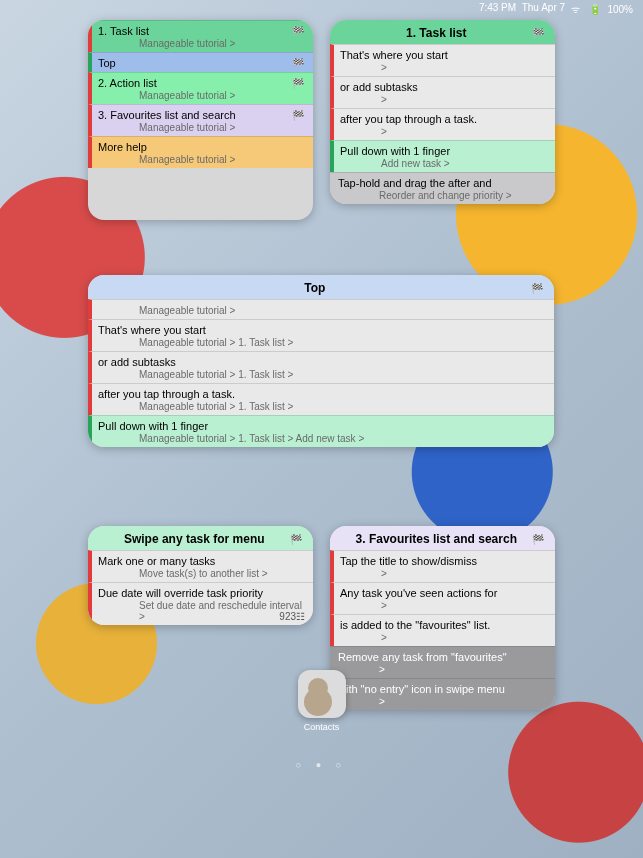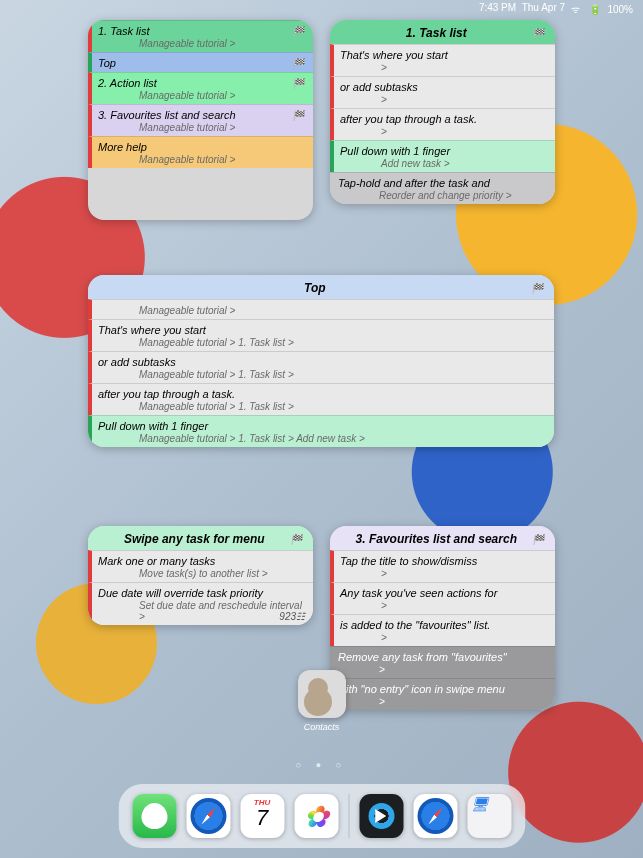--- a/index.html
+++ b/index.html
@@ -12,21 +12,21 @@
       radial-gradient(circle at 75% 55%, #2f63c7 0 70px, transparent 71px),
       radial-gradient(circle at 90% 90%, #c74343 0 70px, transparent 71px),
       linear-gradient(135deg, #c9d6e2 0%, #aebfd0 50%, #9fb0c2 100%);
     position: relative;
     color: #000;
   }
   
   .status { position:absolute; top:0; left:0; right:0; height:18px; padding:2px 10px; color:#fff; font-size:10px; display:flex; justify-content:flex-end; font-weight:500;}
   .status .right span { margin-left:6px; }
   
-  .stage { position:absolute; top:20px; left:0; right:0; bottom:0;font-style:italic; }
+  .stage { position:absolute; top:20px; left:0; right:0; bottom:0; }
   .widget { position:absolute; border-radius:16px; overflow:hidden; box-shadow:0 2px 10px rgba(0,0,0,.25); background:#d7d7d7; }
   .w-small { width:225px; }
   .w-wide  { width:466px; }
   .hdr { display:flex; align-items:center; justify-content:space-between; padding:6px 10px 4px 10px; font-size:12px; font-weight:600; }
   .flag { font-size:10px; }
   .row { border-top:1px solid rgba(0,0,0,.12); padding:4px 8px 3px 8px; font-size:11px; position:relative; }
   .row.hasbar { border-left:4px solid transparent; padding-left:6px;}
   .row .t { color:#000; }
   .row .s { color:#6a6a6a; font-size:10px; margin-top:1px;padding-left:41px; }
   .row .rflag { position:absolute; right:8px; top:5px; font-size:10px; }
@@ -132,21 +132,21 @@
         </div>
         <div class="row bg-white hasbar bar-red">
           <div class="t">after you tap through a task.</div>
           <div class="s">&gt;</div>
         </div>
         <div class="row bg-green2 hasbar bar-green">
           <div class="t">Pull down with 1 finger</div>
           <div class="s">Add new task &gt;</div>
         </div>
         <div class="row bg-grey ">
-          <div class="t">Tap-hold and after the task and</div>
+          <div class="t">Tap-hold and drag the after and</div>
           <div class="s">Reorder and change priority &gt;</div>
         </div>
       </div>
   </div>
 
   <div class="widget w-wide" style="top:255px;left:88px;">
     <div class="hdr bg-blue2">
       <span style="flex:1;text-align:center">Top</span>
       <span class="flag">🏁</span>
     </div>
@@ -222,27 +222,14 @@
 
   <div class="apps">
     <div class="app">
       <div class="ic ic-contacts"></div>
       <div class="lbl">Contacts</div>
     </div>
   </div>
 
   <div class="pagedots">○ ● ○</div>
 
-  <div class="dock">
-    <div class="dic d-msg"></div>
-    <div class="dic d-saf"></div>
-    <div class="dic d-cal">
-      <div class="dw">THU</div>
-      <div class="dn">7</div>
-    </div>
-    <div class="dic d-photo"></div>
-    <div class="d-sep"></div>
-    <div class="dic d-app1"></div>
-    <div class="dic d-saf"></div>
-    <div class="dic d-app2"></div>
-  </div>
 
 </div>
 
 </body></html>

